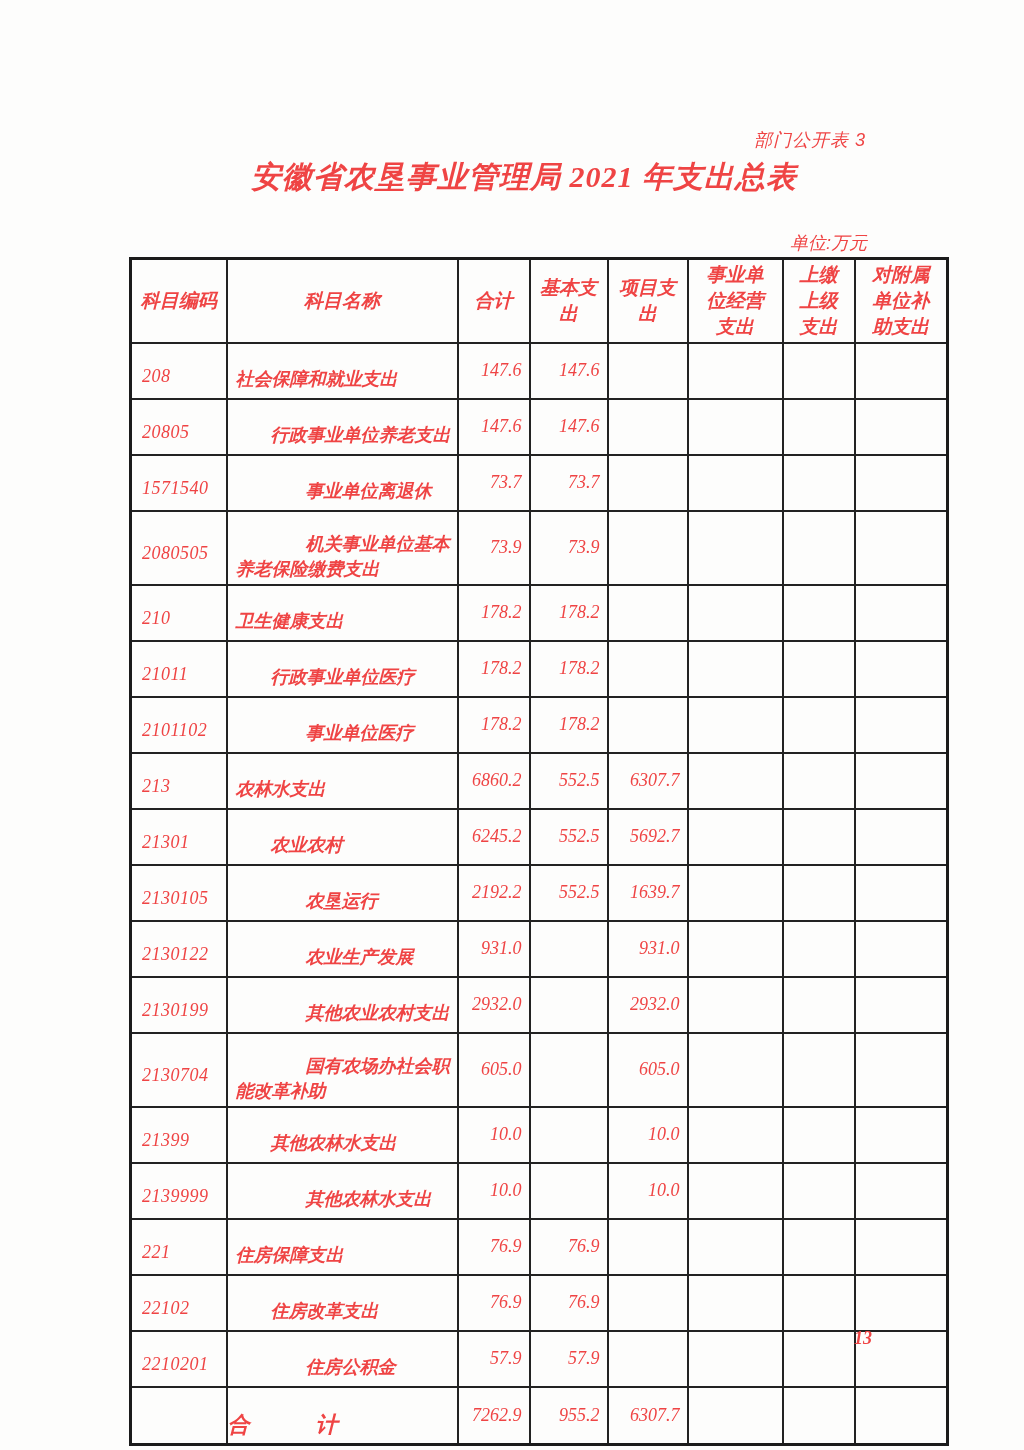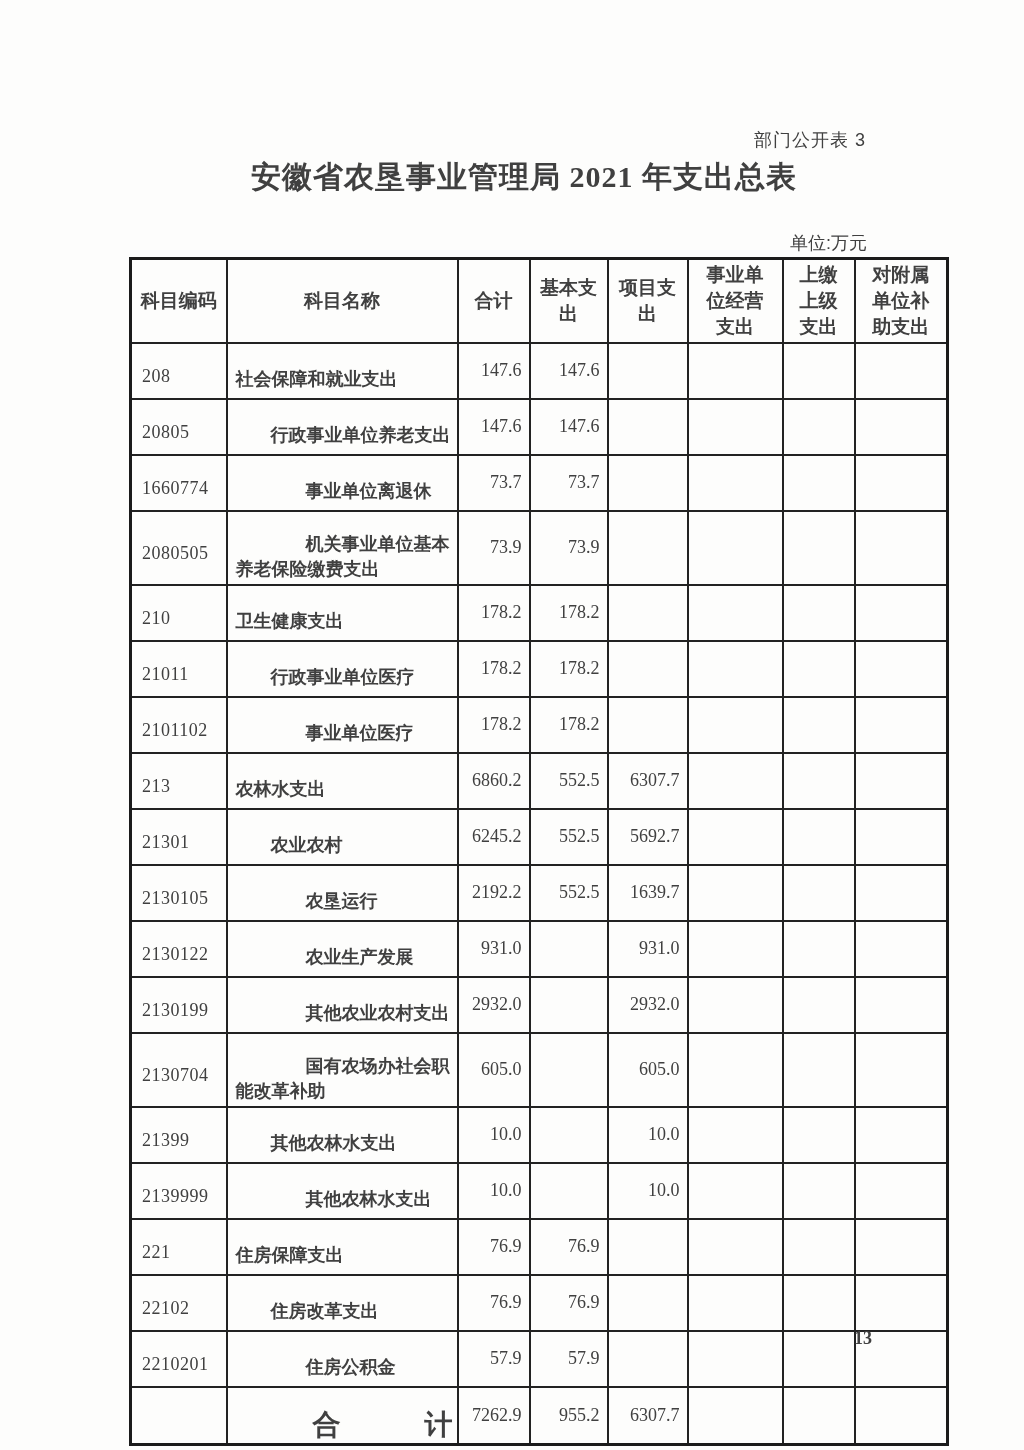--- a/index.html
+++ b/index.html
@@ -3,21 +3,22 @@
 <meta charset="utf-8">
 <style>
   html, body { margin: 0; padding: 0; background: #ffffff; }
   .page {
     position: relative;
     width: 1024px;
     height: 1450px;
     background: #fdfdfc;
     overflow: hidden;
     font-family: "Liberation Serif", "DejaVu Serif", serif;
-    color: #404040;
+    color: #ef4444;
+    font-style: italic;
   }
   .header-note {
     position: absolute;
     top: 128px;
     right: 158px;
     font-size: 18px;
     letter-spacing: 1px;
     font-family: "Liberation Sans", "DejaVu Sans", sans-serif;
   }
   .title {
@@ -85,22 +86,22 @@
   td.name.lvl2 { text-indent: 35px; }
   td.name.lvl3 { text-indent: 70px; }
   td.num {
     text-align: right;
     padding: 0 7px 0 2px;
     font-family: "Liberation Serif", "DejaVu Serif", serif;
   }
   tr.total-row td { height: 33px; }
   tr.total-row td.name {
     text-indent: 0;
-    text-align: right;
-    font-size: 28px;
+    text-align: left;
+    font-size: 22px;
     padding-left: 0;
   }
   .page-number {
     position: absolute;
     top: 1328px;
     right: 152px;
     font-size: 18px;
     font-weight: bold;
     font-family: "Liberation Serif", "DejaVu Serif", serif;
   }
@@ -159,21 +160,21 @@
           <td class="code">20805</td>
           <td class="name lvl2">行政事业单位养老支出</td>
           <td class="num">147.6</td>
           <td class="num">147.6</td>
           <td class="num"></td>
           <td class="num"></td>
           <td class="num"></td>
           <td class="num"></td>
         </tr>
         <tr>
-          <td class="code">1660774</td>
+          <td class="code">1571540</td>
           <td class="name lvl3">事业单位离退休</td>
           <td class="num">73.7</td>
           <td class="num">73.7</td>
           <td class="num"></td>
           <td class="num"></td>
           <td class="num"></td>
           <td class="num"></td>
         </tr>
         <tr>
           <td class="code">2080505</td>

